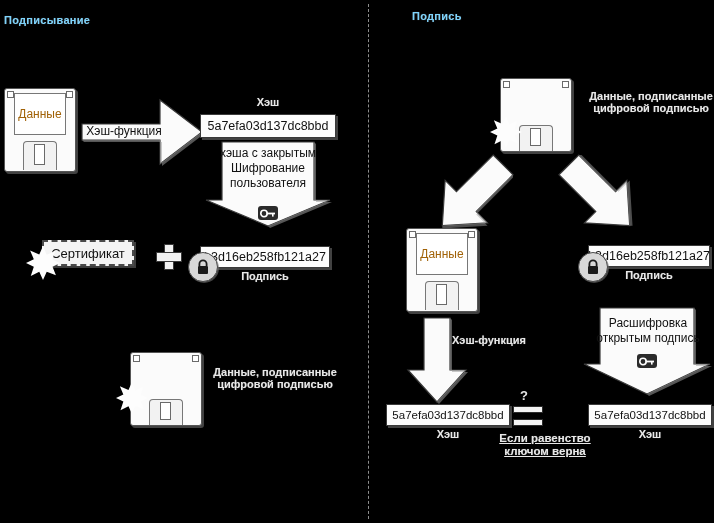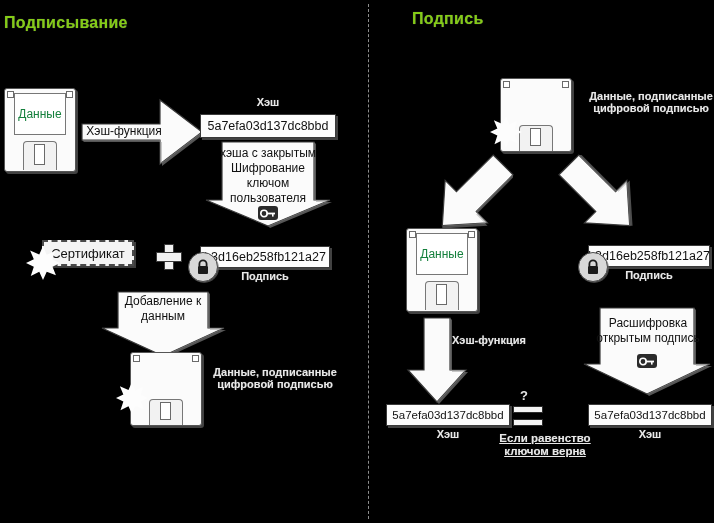--- a/index.html
+++ b/index.html
@@ -10,21 +10,21 @@
     background:#000; color:#fff;
   }
   .stage { position:absolute; inset:0; }
 
   
   .wlabel {
     position:absolute; color:#e8e8e8; font-weight:bold;
     text-align:center; line-height:1.12; letter-spacing:0px;
     text-shadow:0 0 1px rgba(255,255,255,.35);
   }
-  .title { font-size:16px; font-weight:bold; color:#84cc16; letter-spacing:.3px; }
+  .title { font-size:11px; font-weight:bold; color:#7dd3fc; letter-spacing:.3px; }
 
   
   .divider {
     position:absolute; top:4px; left:368px; width:0; height:515px;
     border-left:1px dashed #8d8d8d;
   }
 
   
   .wbox {
     position:absolute; background:#fdfdfd; border:1px solid #3a3a3a;
@@ -42,21 +42,21 @@
   
   .floppy { position:absolute; }
   .floppy .body {
     position:absolute; inset:0; background:#fbfbfb; border:1px solid #555;
     border-radius:3px; box-shadow:2px 2px 0 rgba(130,130,130,.5);
   }
   .floppy .label {
     position:absolute; left:14%; top:6%; width:72%; height:50%;
     background:#fff; border:1px solid #777; display:flex;
     align-items:center; justify-content:center;
-    color:#15803d; font-size:12px; text-align:center;
+    color:#a16207; font-size:12px; text-align:center;
   }
   .floppy .shutter {
     position:absolute; left:26%; bottom:2%; width:48%; height:35%;
     background:#f2f2f2; border:1px solid #777; border-bottom:none;
     border-radius:4px 4px 0 0;
   }
   .floppy .hole {
     position:absolute; left:42%; bottom:8%; width:15%; height:25%;
     background:#fff; border:1px solid #6a6a6a;
   }
@@ -151,21 +151,20 @@
   <div class="wbox" style="left:200px; top:114px; width:136px; height:24px;">5a7efa03d137dc8bbd</div>
 
   <div class="arrowwrap" style="left:204px; top:142px; width:128px; height:86px;">
     <svg width="128" height="86" viewBox="0 0 128 86">
       <polygon points="18,0 110,0 110,58 126,58 64,84 2,58 18,58" fill="#fbfbfb" stroke="#3a3a3a" stroke-width="1.2"></polygon>
       <polygon points="112,2 112,60 128,60 66,86 64,84 126,58 110,58 110,0" fill="#9c9c9c" opacity=".55"></polygon>
     </svg>
     <div class="arrowtext" style="top:4px;">
       <div>хэша с закрытым</div>
       <div>Шифрование</div>
-      <div>ключом</div>
       <div>пользователя</div>
     </div>
     <div class="keychip" style="left:54px; top:64px;">
       <svg width="16" height="9" viewBox="0 0 16 9">
         <circle cx="4" cy="4.5" r="3.2" fill="none" stroke="#ffffff" stroke-width="1.6"></circle>
         <rect x="6.5" y="3.6" width="8.5" height="1.8" fill="#ffffff"></rect>
         <rect x="12" y="5" width="1.6" height="2.6" fill="#ffffff"></rect>
       </svg>
     </div>
   </div>
@@ -179,30 +178,20 @@
 
   <div class="wbox" style="left:200px; top:246px; width:130px; height:22px;">b3d16eb258fb121a27</div>
   <div class="lock" style="left:188px; top:252px;">
     <svg width="14" height="16" viewBox="0 0 14 16">
       <path d="M3.4 7 V5 a3.6 3.6 0 0 1 7.2 0 V7" fill="none" stroke="#1b1b1b" stroke-width="1.8"></path>
       <rect x="2" y="7" width="10" height="8" rx="1" fill="#1b1b1b"></rect>
     </svg>
   </div>
   <div class="wlabel" style="left:200px; top:270px; width:130px; font-size:11px;">Подпись</div>
 
-  <div class="arrowwrap" style="left:100px; top:292px; width:126px; height:66px;">
-    <svg width="126" height="66" viewBox="0 0 126 66">
-      <polygon points="18,0 108,0 108,36 124,36 63,64 2,36 18,36" fill="#fbfbfb" stroke="#3a3a3a" stroke-width="1.2"></polygon>
-      <polygon points="110,2 110,38 126,38 65,66 63,64 124,36 108,36 108,0" fill="#9c9c9c" opacity=".55"></polygon>
-    </svg>
-    <div class="arrowtext" style="top:2px;">
-      <div>Добавление к</div>
-      <div>данным</div>
-    </div>
-  </div>
 
   <div class="floppy" style="left:130px; top:352px; width:72px; height:74px;">
     <div class="body"></div>
     <div class="corner l"></div>
     <div class="corner r"></div>
     <div class="shutter"></div>
     <div class="hole"></div>
   </div>
   <div class="star" style="left:116px; top:382px; width:32px; height:32px;
        clip-path:polygon(50% 0%,61% 26%,86% 14%,78% 40%,100% 50%,78% 61%,88% 86%,61% 76%,50% 100%,39% 76%,14% 88%,23% 61%,0% 50%,23% 39%,12% 13%,39% 25%);"></div>

